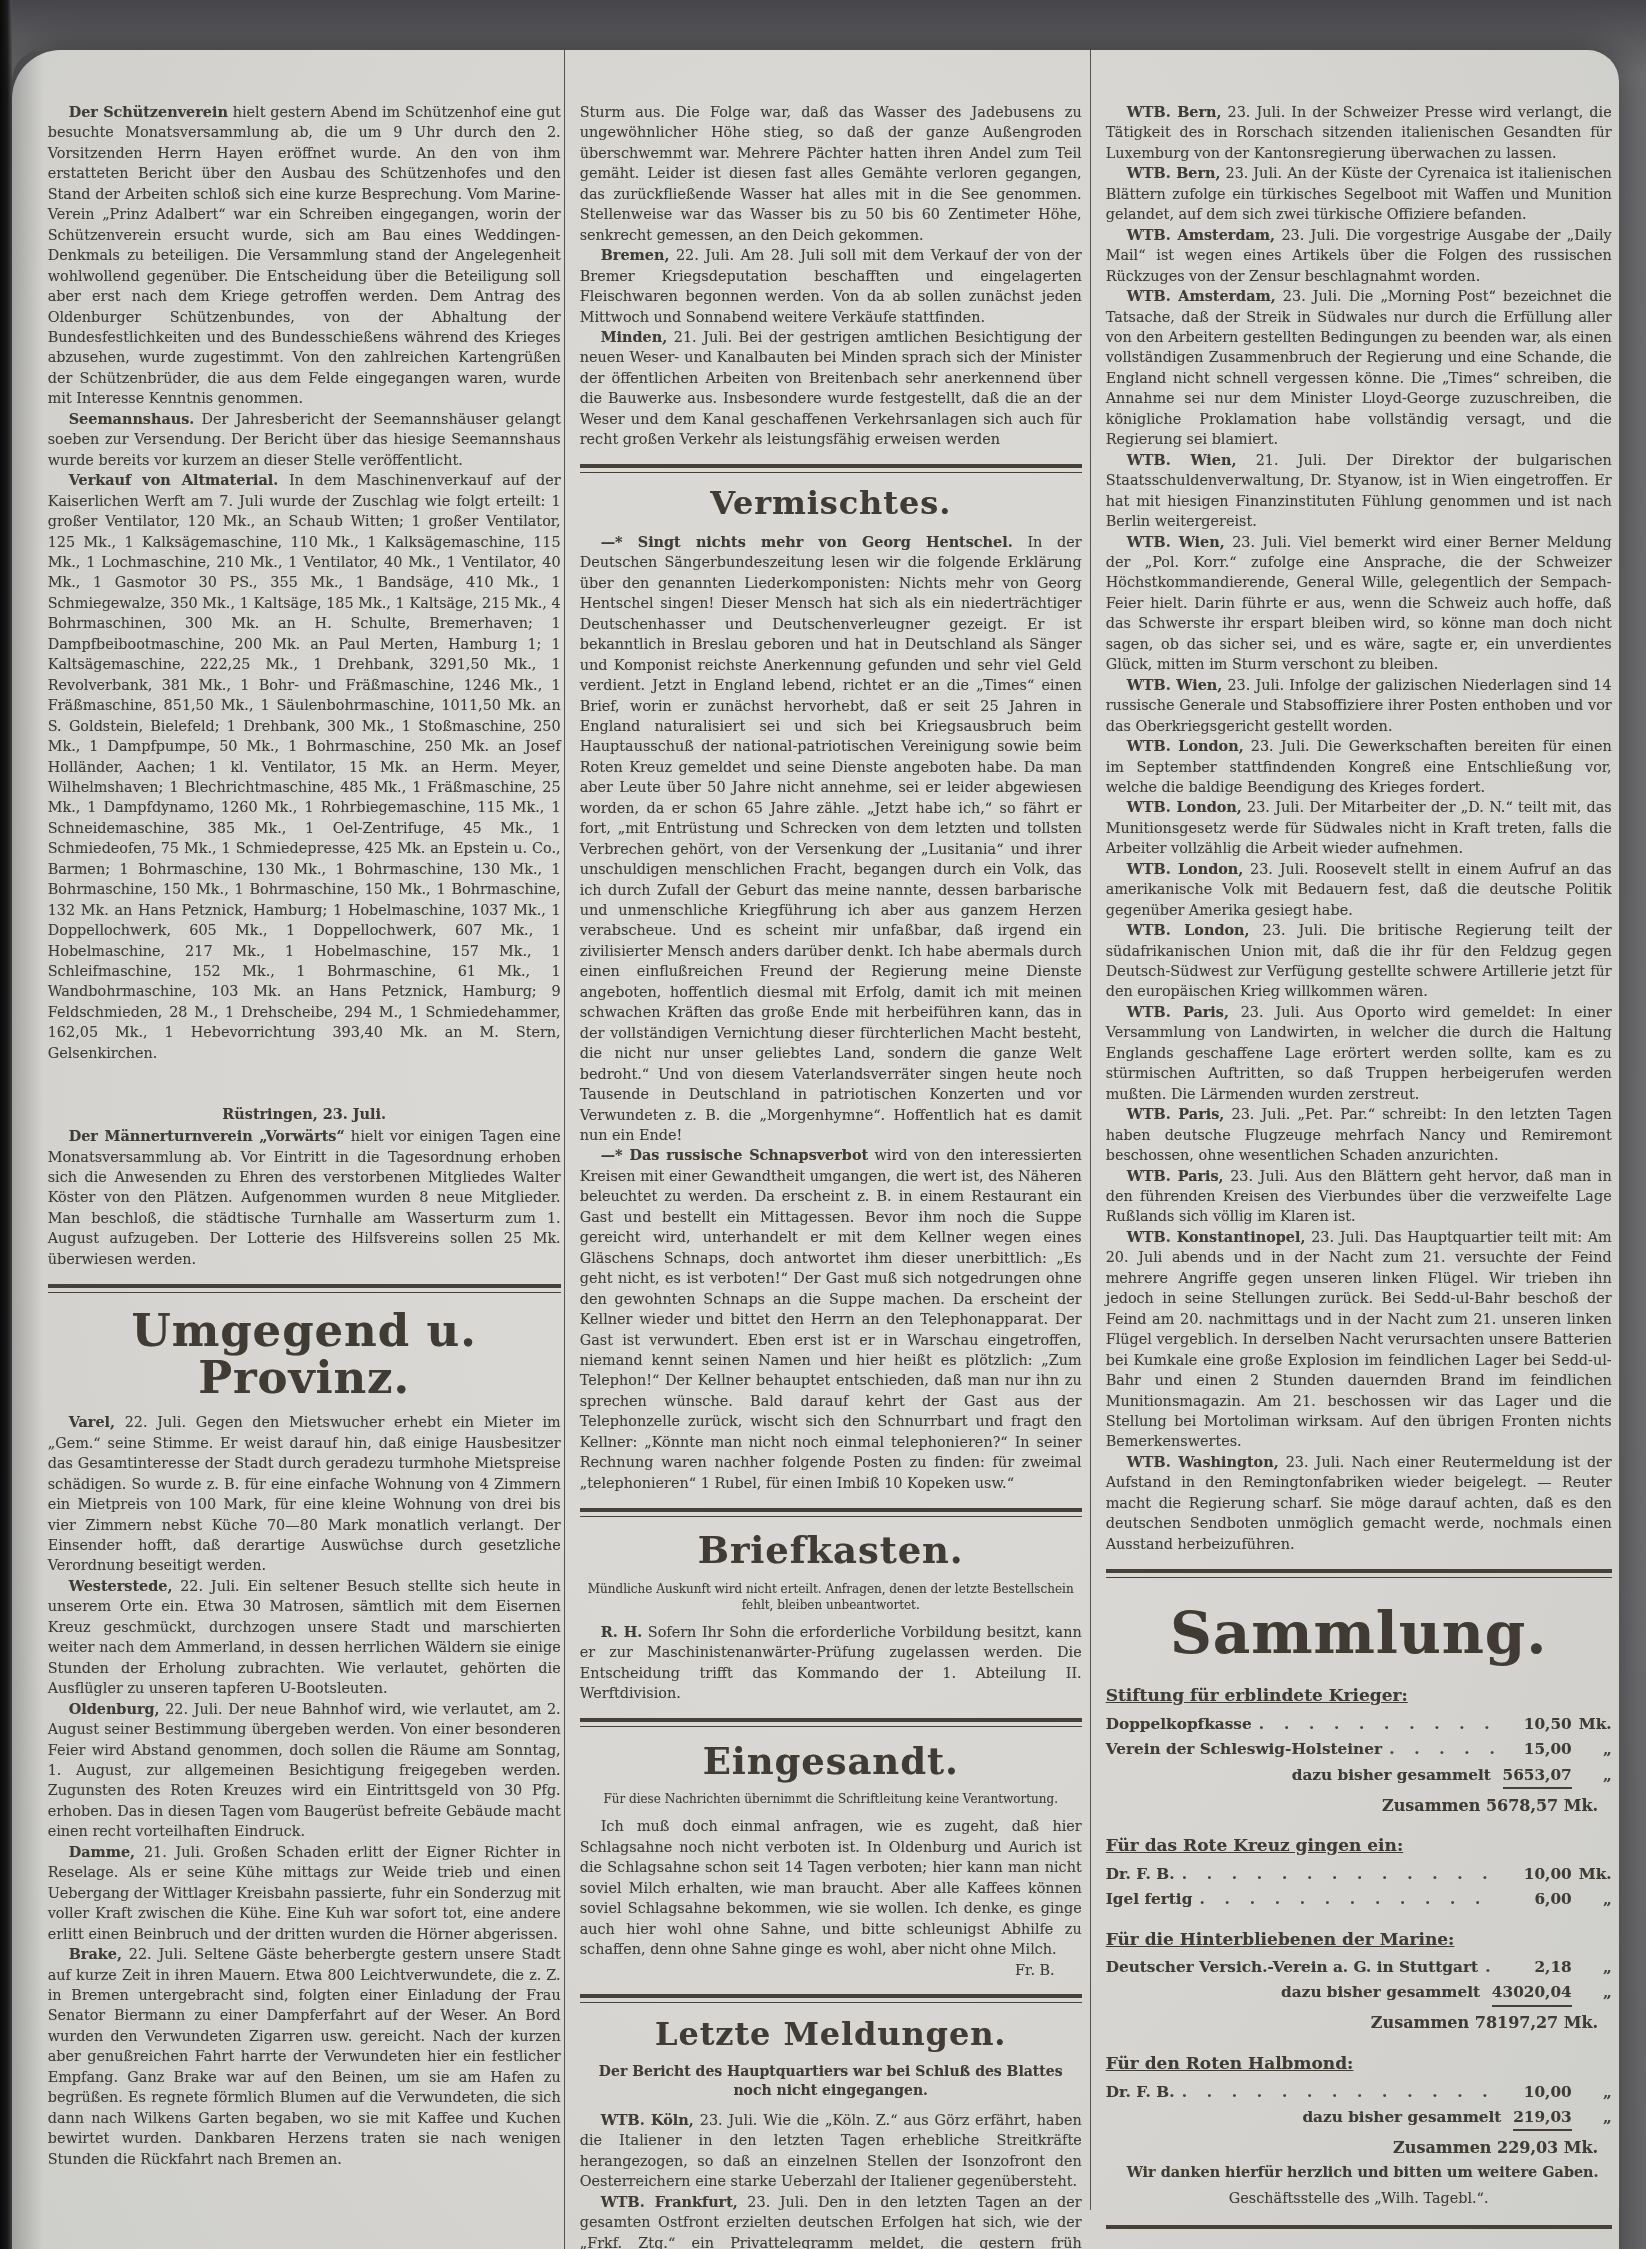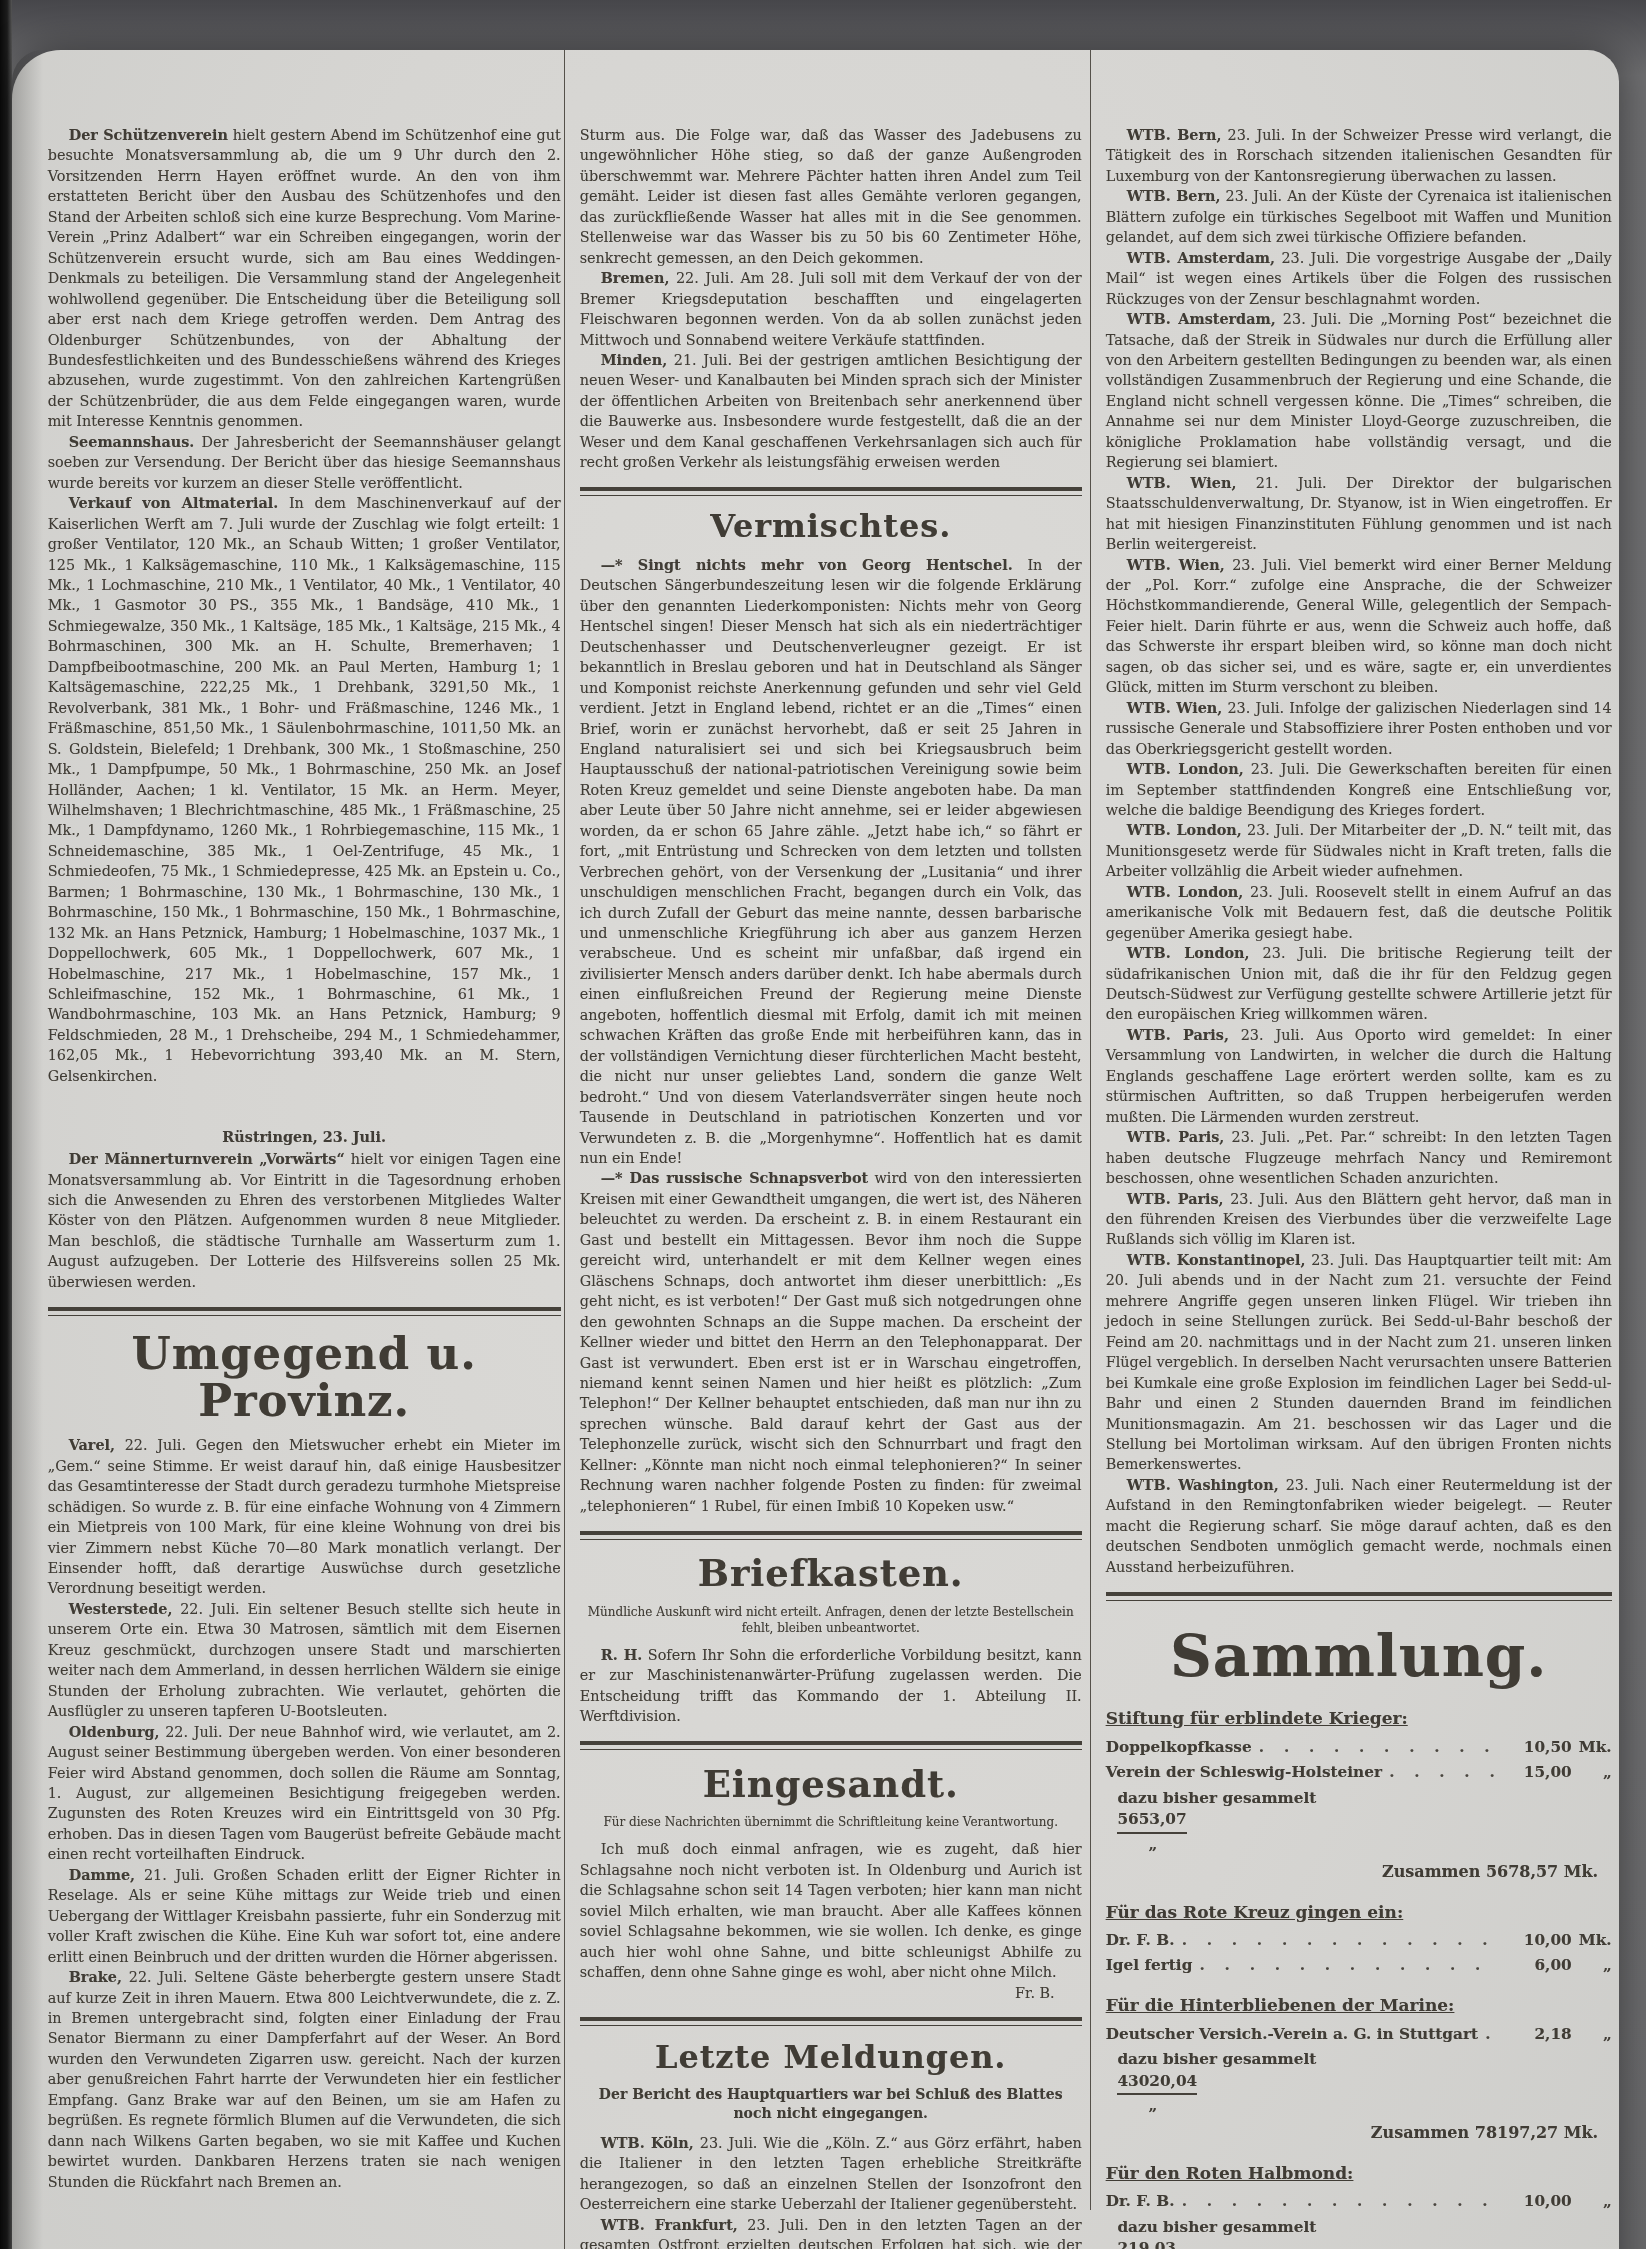--- a/index.html
+++ b/index.html
@@ -6,21 +6,21 @@
   .photo{position:relative;width:1646px;height:2525px;overflow:hidden;
     background:linear-gradient(180deg,#46464a 0%,#6e6e70 3%,#717173 50%,#68686a 94%,#1c1c1c 97%,#111 100%);}
   .spine{position:absolute;left:0;top:0;width:11.7px;height:100%;
     background:linear-gradient(90deg,#0a0a0a 0%,#1c1c1c 60%,#555 100%);}
   .paper{position:absolute;left:11.7px;top:50px;width:1607px;height:2430px;
     background:radial-gradient(ellipse at 50% 38%,#dcdbd8 0%,#d6d5d2 55%,#ccccc9 100%);
     border-radius:49px 31.5px 0 0;
     box-shadow:0 0 40px rgba(0,0,0,.45);}
   .paper::before{content:"";position:absolute;left:0;top:0;bottom:0;width:31.5px;
     background:linear-gradient(90deg,rgba(0,0,0,.22),rgba(0,0,0,0));border-radius:49px 0 0 0;}
-  .col{position:absolute;top:75px;font-family:"DejaVu Serif","Liberation Serif",serif;
+  .col{position:absolute;top:52px;font-family:"DejaVu Serif","Liberation Serif",serif;
     font-size:14.4px;line-height:1.42;color:#403c35;text-align:justify;
     text-shadow:0 0 0.4px rgba(64,60,53,.35);}
   .col-1{left:36px;width:513px;}
   .col-2{left:568px;width:502px;}
   .col-3{left:1094px;width:506px;}
   .vrule{position:absolute;top:0;width:1.3px;background:#55514a;}
   .vrule-1{left:552px;height:2331px;}
   .vrule-2{left:1078px;height:2160px;}
   .para{margin:0;text-indent:21px;}
   .para b{font-weight:bold;}
@@ -37,21 +37,21 @@
   .note.b{font-weight:bold;font-size:14px;margin:2.7px 0 10px;}
   .rule{border-top:4px solid #45413a;border-bottom:1.3px solid #45413a;height:4px;margin:14.4px 0;}
   .rule1{border-top:4.5px solid #45413a;height:0;margin:16px 0 13.5px;}
   .sig{text-align:right;padding-right:27px;margin:0;text-indent:0;}
   .dhead{font-weight:bold;font-size:17px;margin:16px 0 6.3px;text-indent:0;text-align:left;text-decoration:underline;}
   .drow{display:flex;align-items:baseline;font-size:15.3px;font-weight:bold;margin:3.6px 0;}
   .lbl{white-space:nowrap;}
   .dots{flex:1;overflow:hidden;white-space:nowrap;letter-spacing:7.2px;padding:0 7.2px;color:#4a463f;}
   .amt{min-width:76px;text-align:right;white-space:nowrap;}
   .unit{width:40px;text-align:right;white-space:nowrap;}
-  .dsum{display:flex;justify-content:flex-end;align-items:baseline;font-size:15.3px;font-weight:bold;margin:3.6px 0 0.9px;flex-direction:column;}
+  .dsum{display:flex;justify-content:flex-end;align-items:baseline;font-size:15.3px;font-weight:bold;margin:3.6px 0 0.9px;}
   .dsum .amt{border-bottom:2.7px solid #45413a;padding-bottom:0.9px;margin-left:11.7px;min-width:0;}
   .dtotal{text-align:right;font-size:16px;font-weight:bold;margin:5.4px 0 2.7px;padding-right:13.5px;}
 </style>
 </head>
 <body>
 
 <div class="photo">
   <div class="spine"></div>
   <div class="paper">
     <div class="vrule vrule-1"></div>

